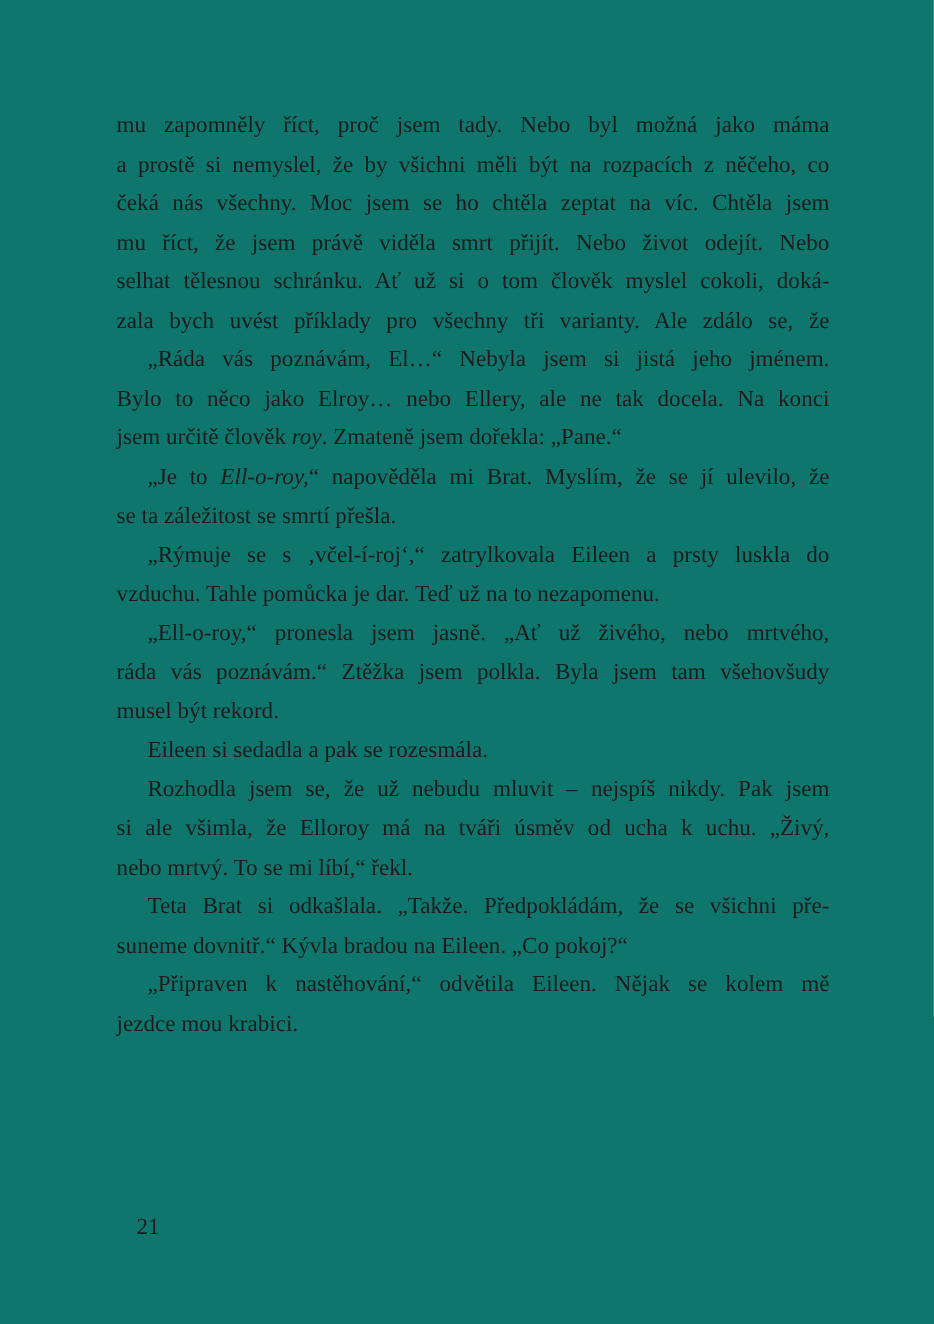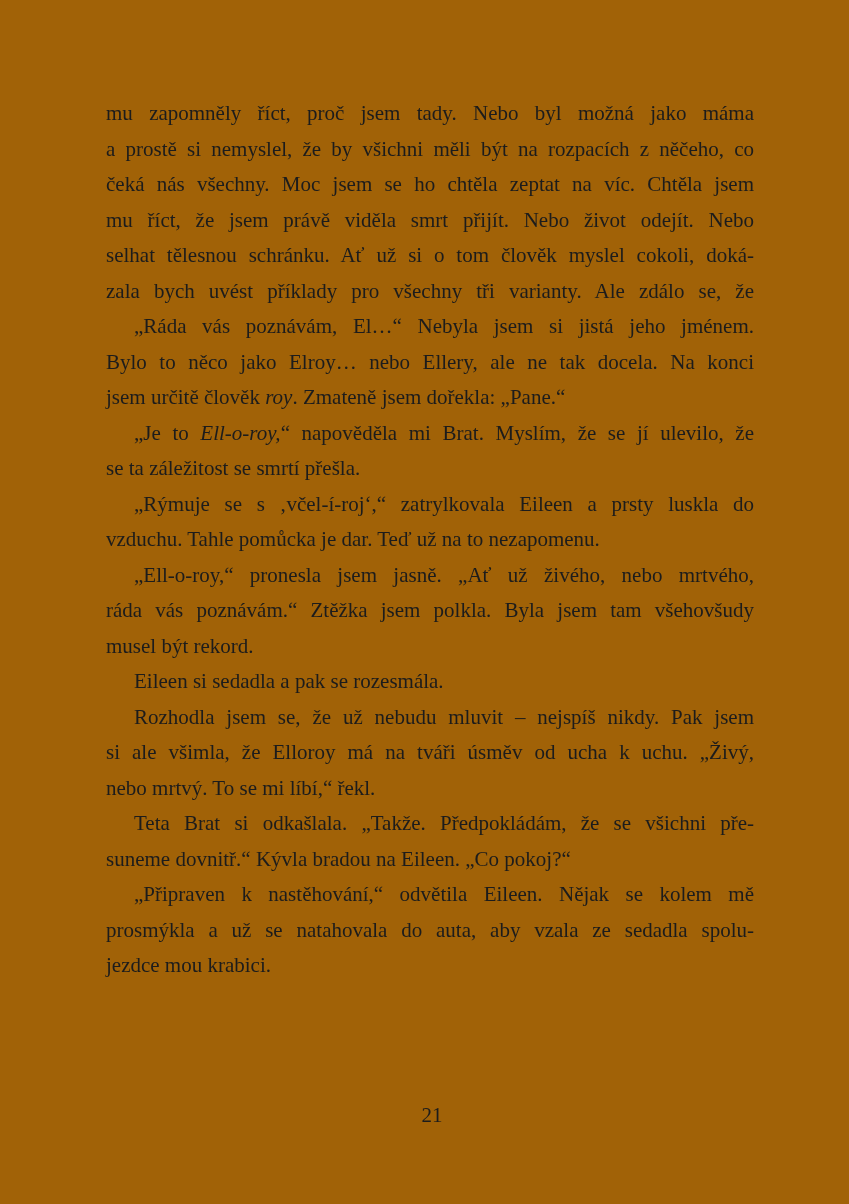--- a/index.html
+++ b/index.html
@@ -4,21 +4,21 @@
 <style>
   html, body {
     margin: 0;
     padding: 0;
     background: #ffffff;
   }
   .page {
     position: relative;
     width: 849px;
     height: 1204px;
-    background: #a16207;
+    background: #0f766e;
     overflow: hidden;
     font-family: "Liberation Serif", "DejaVu Serif", serif;
     color: #1c1c1c;
   }
   .text-block {
     position: absolute;
     left: 106px;
     top: 96px;
     width: 648px;
     font-size: 21px;
@@ -34,24 +34,23 @@
     text-align: justify;
     text-align-last: justify;
   }
   .line.indent {
     text-indent: 28px;
   }
   .line em {
   }
   .page-number {
     position: absolute;
-    left: 108px;
+    left: 124px;
     top: 1098px;
     width: 648px;
-    text-align: center;
     font-size: 21px;
     line-height: 35.5px;
     color: #1c1c1c;
   }
 </style>
 </head>
 <body>
 
 <div class="page">
   <div class="text-block">
@@ -71,17 +70,16 @@
       <div class="line justify indent"><span>„Ell-o-roy,“ pronesla jsem jasně. „Ať už živého, nebo mrtvého,</span></div>
       <div class="line justify"><span>ráda vás poznávám.“ Ztěžka jsem polkla. Byla jsem tam všehovšudy</span></div>
       <div class="line"><span>musel být rekord.</span></div>
       <div class="line indent"><span>Eileen si sedadla a pak se rozesmála.</span></div>
       <div class="line justify indent"><span>Rozhodla jsem se, že už nebudu mluvit – nejspíš nikdy. Pak jsem</span></div>
       <div class="line justify"><span>si ale všimla, že Elloroy má na tváři úsměv od ucha k uchu. „Živý,</span></div>
       <div class="line"><span>nebo mrtvý. To se mi líbí,“ řekl.</span></div>
       <div class="line justify indent"><span>Teta Brat si odkašlala. „Takže. Předpokládám, že se všichni pře-</span></div>
       <div class="line"><span>suneme dovnitř.“ Kývla bradou na Eileen. „Co pokoj?“</span></div>
       <div class="line justify indent"><span>„Připraven k nastěhování,“ odvětila Eileen. Nějak se kolem mě</span></div>
-      <div class="line justify"><span>prosmýkla a už se natahovala do auta, aby vzala ze sedadla spolu-</span></div>
       <div class="line"><span>jezdce mou krabici.</span></div>
     </div>
   <div class="page-number">21</div>
 </div>
 
 </body></html>

